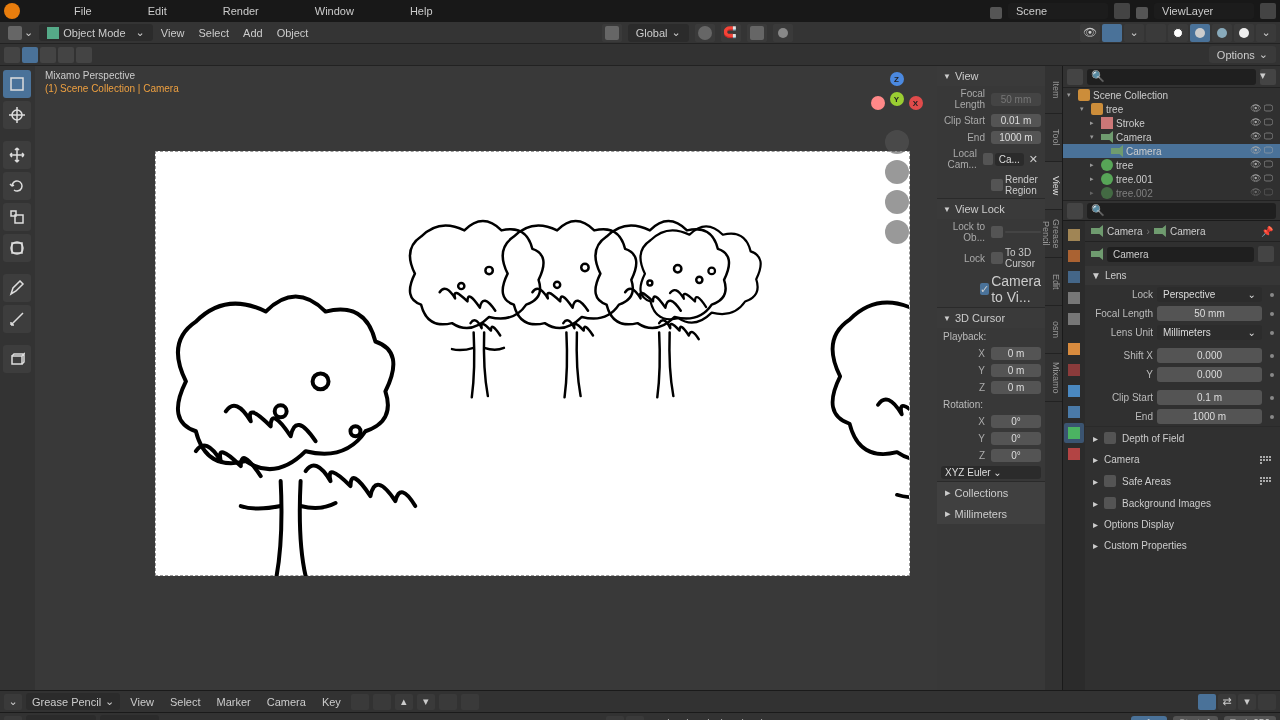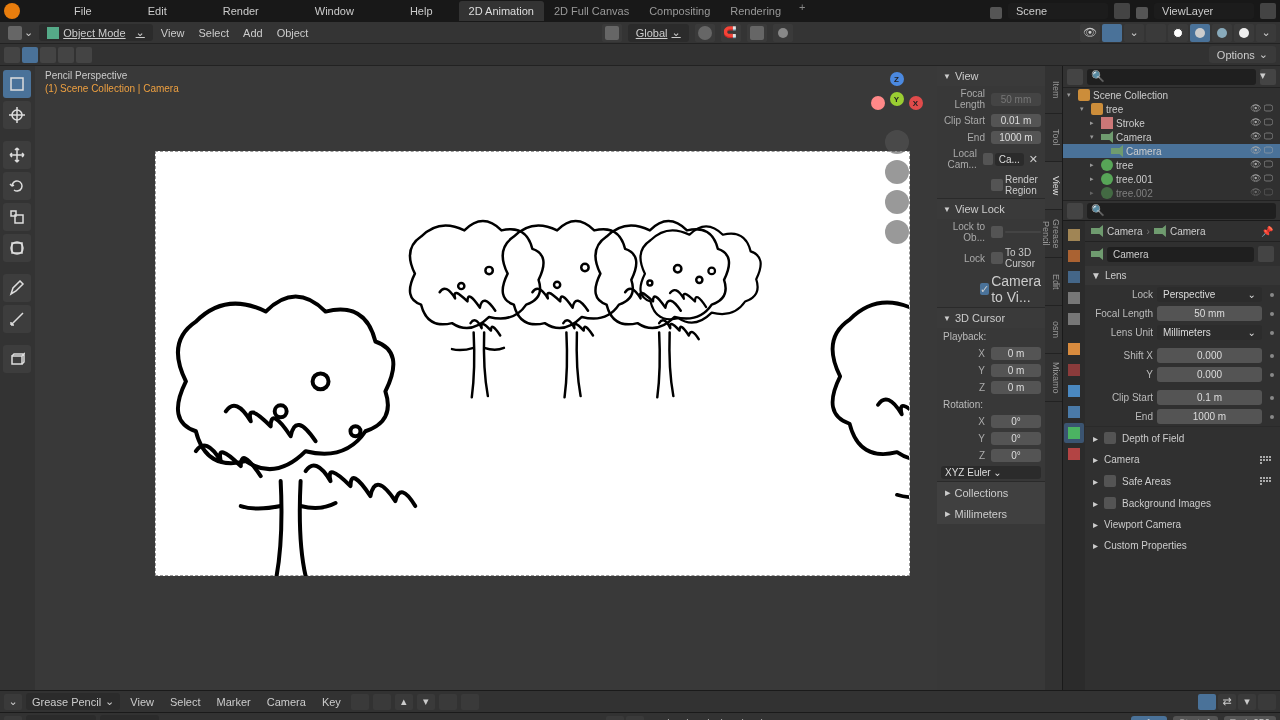--- a/index.html
+++ b/index.html
@@ -10,21 +10,21 @@
 .topbar .tabs { display: flex; margin-left: 16px; }
 .topbar .tab { padding: 4px 10px; color: #999; border-radius: 3px 3px 0 0; }
 .topbar .tab.active { background: #333; color: #ddd; }
 .topbar .plus { margin-left: 8px; color: #888; }
 .topbar-right { margin-left: auto; display: flex; align-items: flex-end; gap: 6px; }
 .topbar-right .scene-box, .topbar-right .layer-box { background: #1c1c1c; padding: 2px 8px; border-radius: 3px; display: flex; align-items: center; gap: 4px; width: 100px; }
 .scene-icon { width: 12px; height: 12px; background: #555; border-radius: 2px; }
 
 .header2 { height: 22px; background: #343434; display: flex; align-items: center; padding: 0 4px; gap: 2px; border-bottom: 1px solid #222; }
 .header2 .segbtn { padding: 2px 4px; display: flex; align-items: center; gap: 2px; }
-.mode-select { background: #2b2b2b; padding: 2px 8px; border-radius: 3px; display: flex; align-items: center; gap: 4px; text-decoration: underline; }
+.mode-select { background: #2b2b2b; padding: 2px 8px; border-radius: 3px; display: flex; align-items: center; gap: 4px; }
 .mode-icon { width: 12px; height: 12px; background: #5a8; }
 .h2-item { padding: 2px 6px; color: #ccc; }
 .h2-mid { margin-left: auto; margin-right: auto; display: flex; gap: 6px; }
 .trans-icon { width: 14px; height: 14px; background: #666; border-radius: 2px; }
 .h2-right { display: flex; gap: 2px; }
 .h2-rbtn { width: 20px; height: 18px; background: #3a3a3a; display: flex; align-items: center; justify-content: center; border-radius: 2px; }
 .h2-rbtn.blue { background: #4a7299; }
 .dot { width: 10px; height: 10px; border-radius: 50%; background: #888; }
 
 .header3 { height: 22px; background: #323232; display: flex; align-items: center; padding: 0 4px; gap: 2px; border-bottom: 1px solid #222; }
@@ -137,27 +137,20 @@
 </head>
 <body>
 
 <div class="topbar">
   <div class="logo"></div>
   <div class="topbar-item">File</div>
   <div class="topbar-item">Edit</div>
   <div class="topbar-item">Render</div>
   <div class="topbar-item">Window</div>
   <div class="topbar-item">Help</div>
-  <div class="tabs">
-    <div class="tab active">2D Animation</div>
-    <div class="tab">2D Full Canvas</div>
-    <div class="tab">Compositing</div>
-    <div class="tab">Rendering</div>
-    <div class="plus">+</div>
-  </div>
   <div class="topbar-right">
     <div class="scene-icon"></div>
     <div class="scene-box">
         <span>Scene</span>
       </div>
     <div class="h3-btn"></div>
     <div class="scene-icon"></div>
     <div class="layer-box">
         <span>ViewLayer</span>
       </div>
@@ -285,21 +278,21 @@
     <div class="tool">
         <svg viewBox="0 0 16 16">
           <rect x="3" y="5" width="10" height="8"></rect>
           <path d="M3 5l2-2h10l-2 2M13 5l2-2v8l-2 2"></path>
         </svg>
       </div>
   </div>
 
   <div class="viewport">
     <div class="vp-header">
-      <div class="vp-t1">Pencil Perspective</div>
+      <div class="vp-t1">Mixamo Perspective</div>
       <div class="vp-t2">(1) Scene Collection | Camera</div>
     </div>
     <div class="camera-frame">
       <svg class="drawing" viewBox="0 0 755 425">
         <g fill="none" stroke="#000" stroke-width="4" stroke-linecap="round" stroke-linejoin="round">
 
           <g transform="translate(-50,130)">
             <path d="M80 100 Q60 60 90 40 Q120 10 160 30 Q190 0 220 30 Q260 20 270 60 Q300 70 280 110 Q290 140 260 150 Q240 180 200 170 Q170 200 140 180 Q100 190 90 150 Q60 140 80 100 Z"></path>
             <path d="M120 130 q10 -15 25 10 q-5 -20 20 5 q0 -20 20 10 q5 -25 25 5"></path>
             <path d="M200 190 q10 -15 25 10 q-5 -20 20 5 q0 -20 20 10 q5 -25 25 5 q5 -20 20 5"></path>
@@ -706,21 +699,21 @@
               <span></span>
             </div>
           </div>
         <div class="pb-closed">
             <span>▸</span>
             <div class="np-check"></div>
             <span>Background Images</span>
           </div>
         <div class="pb-closed">
             <span>▸</span>
-            <span>Viewport Camera</span>
+            <span>Options Display</span>
           </div>
         <div class="pb-closed">
             <span>▸</span>
             <span>Custom Properties</span>
           </div>
       </div>
     </div>
   </div>
 </div>
 

